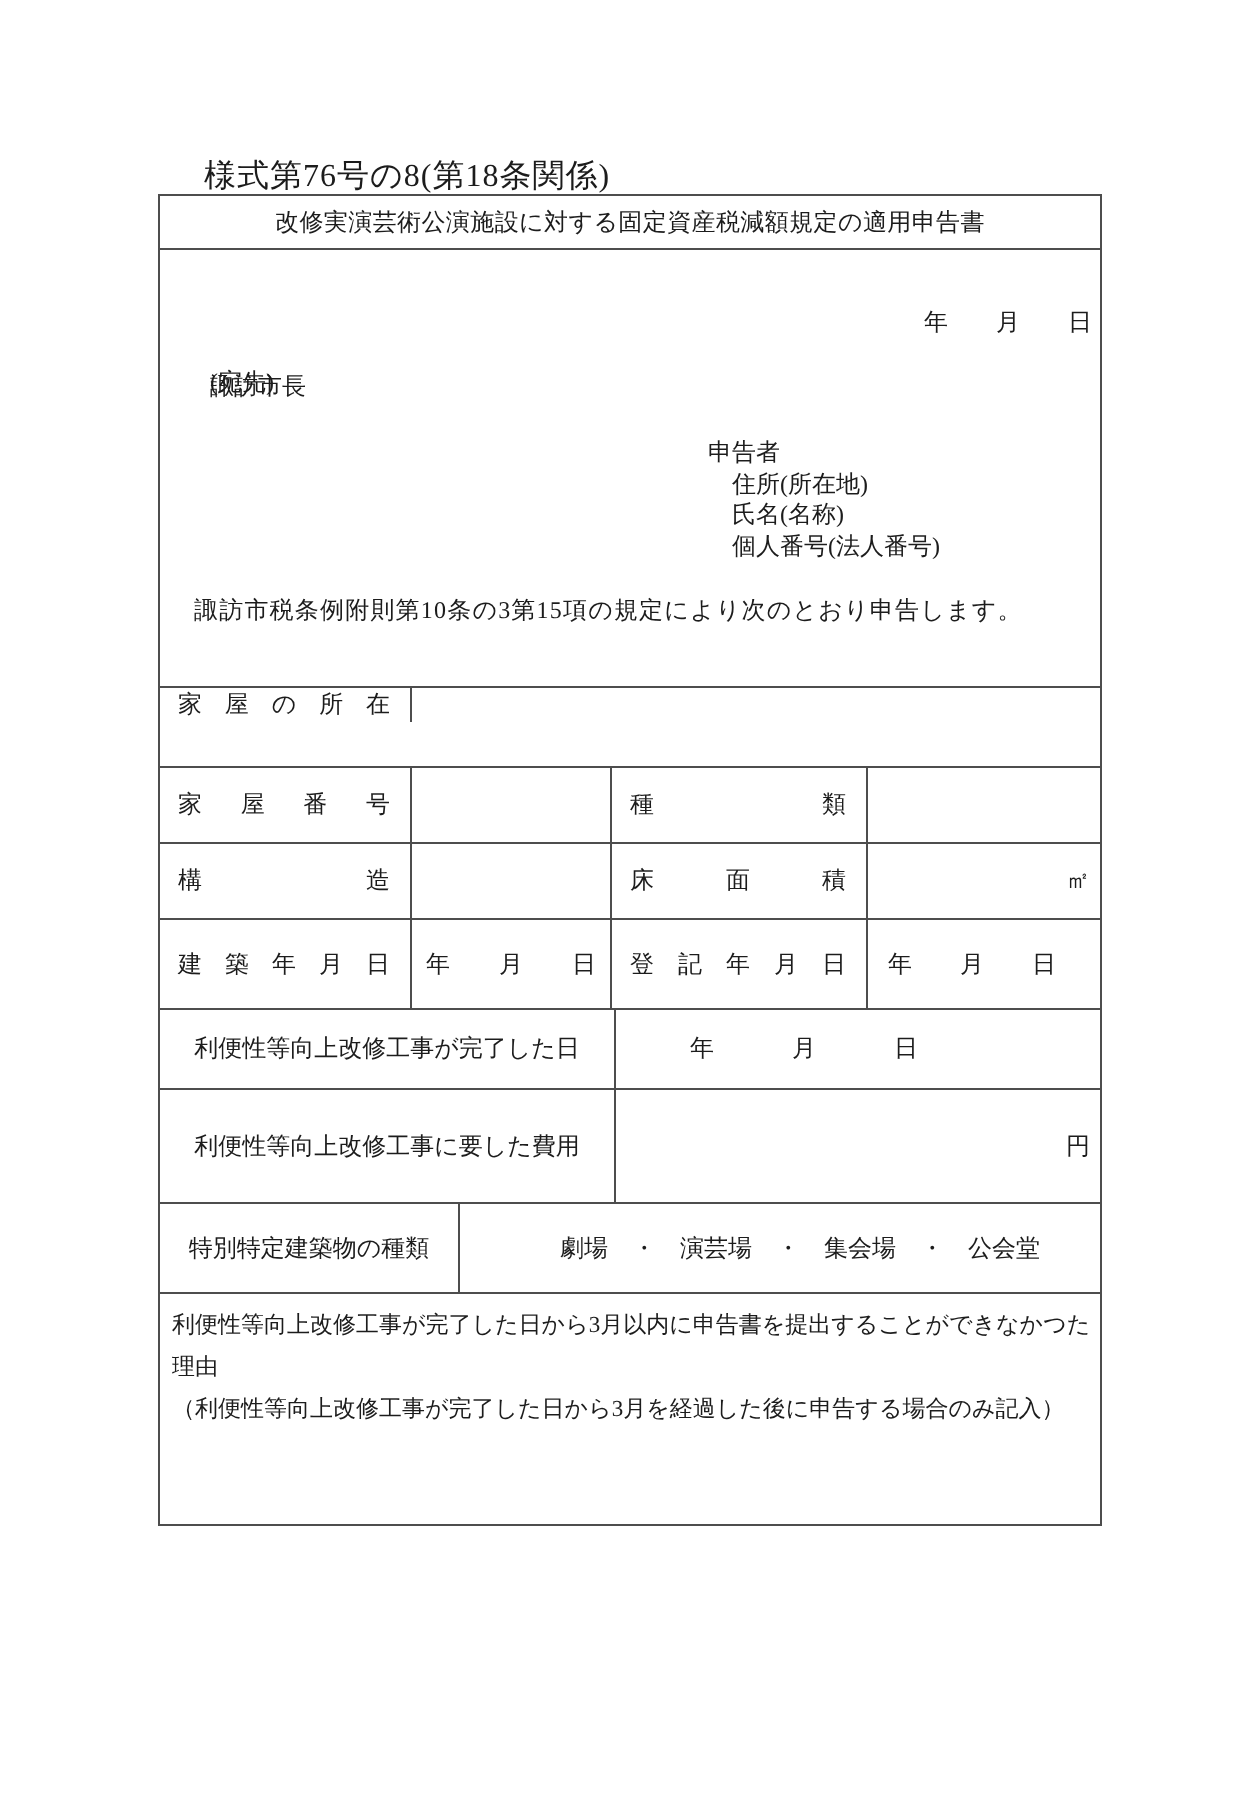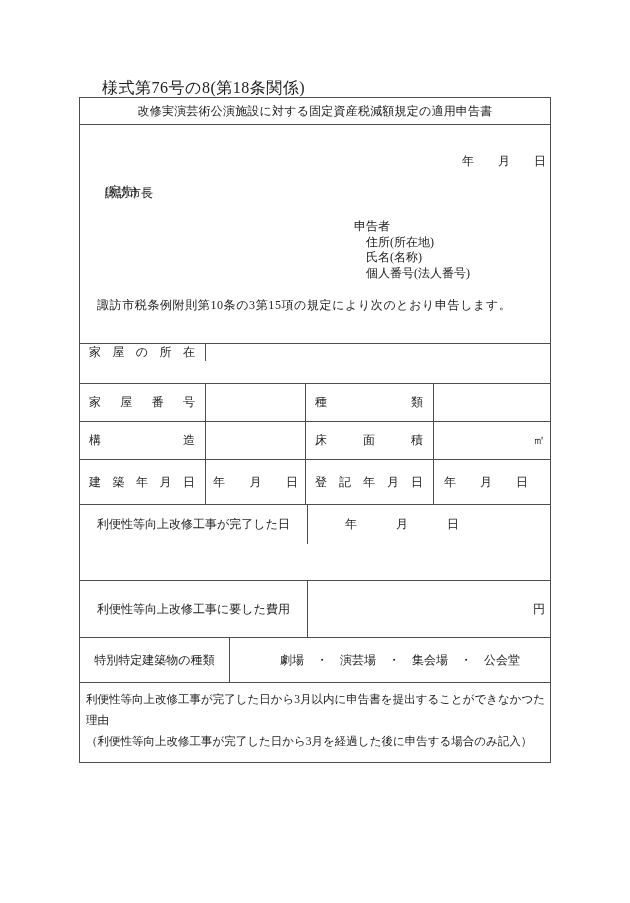--- a/index.html
+++ b/index.html
@@ -92,21 +92,21 @@
   .row {
     display: flex;
     box-sizing: border-box;
     border-top: 1px solid #4d4d4d;
   }
   .row-a { height: 40px; flex-direction: column; }
   .row-b { height: 38px; }
   .row-c { height: 38px; }
   .row-d { height: 45px; }
   .row-e { height: 40px; }
-  .row-f { height: 57px; margin-top: 36px; }
+  .row-f { height: 57px; }
   .row-g { height: 45px; gap: 20px; }
   .row-h { flex: 1; }
   .cell {
     box-sizing: border-box;
     display: flex;
     align-items: center;
   }
   .br { border-right: 1px solid #4d4d4d; }
   .w126 { width: 126px; }
   .w100 { width: 100px; }

